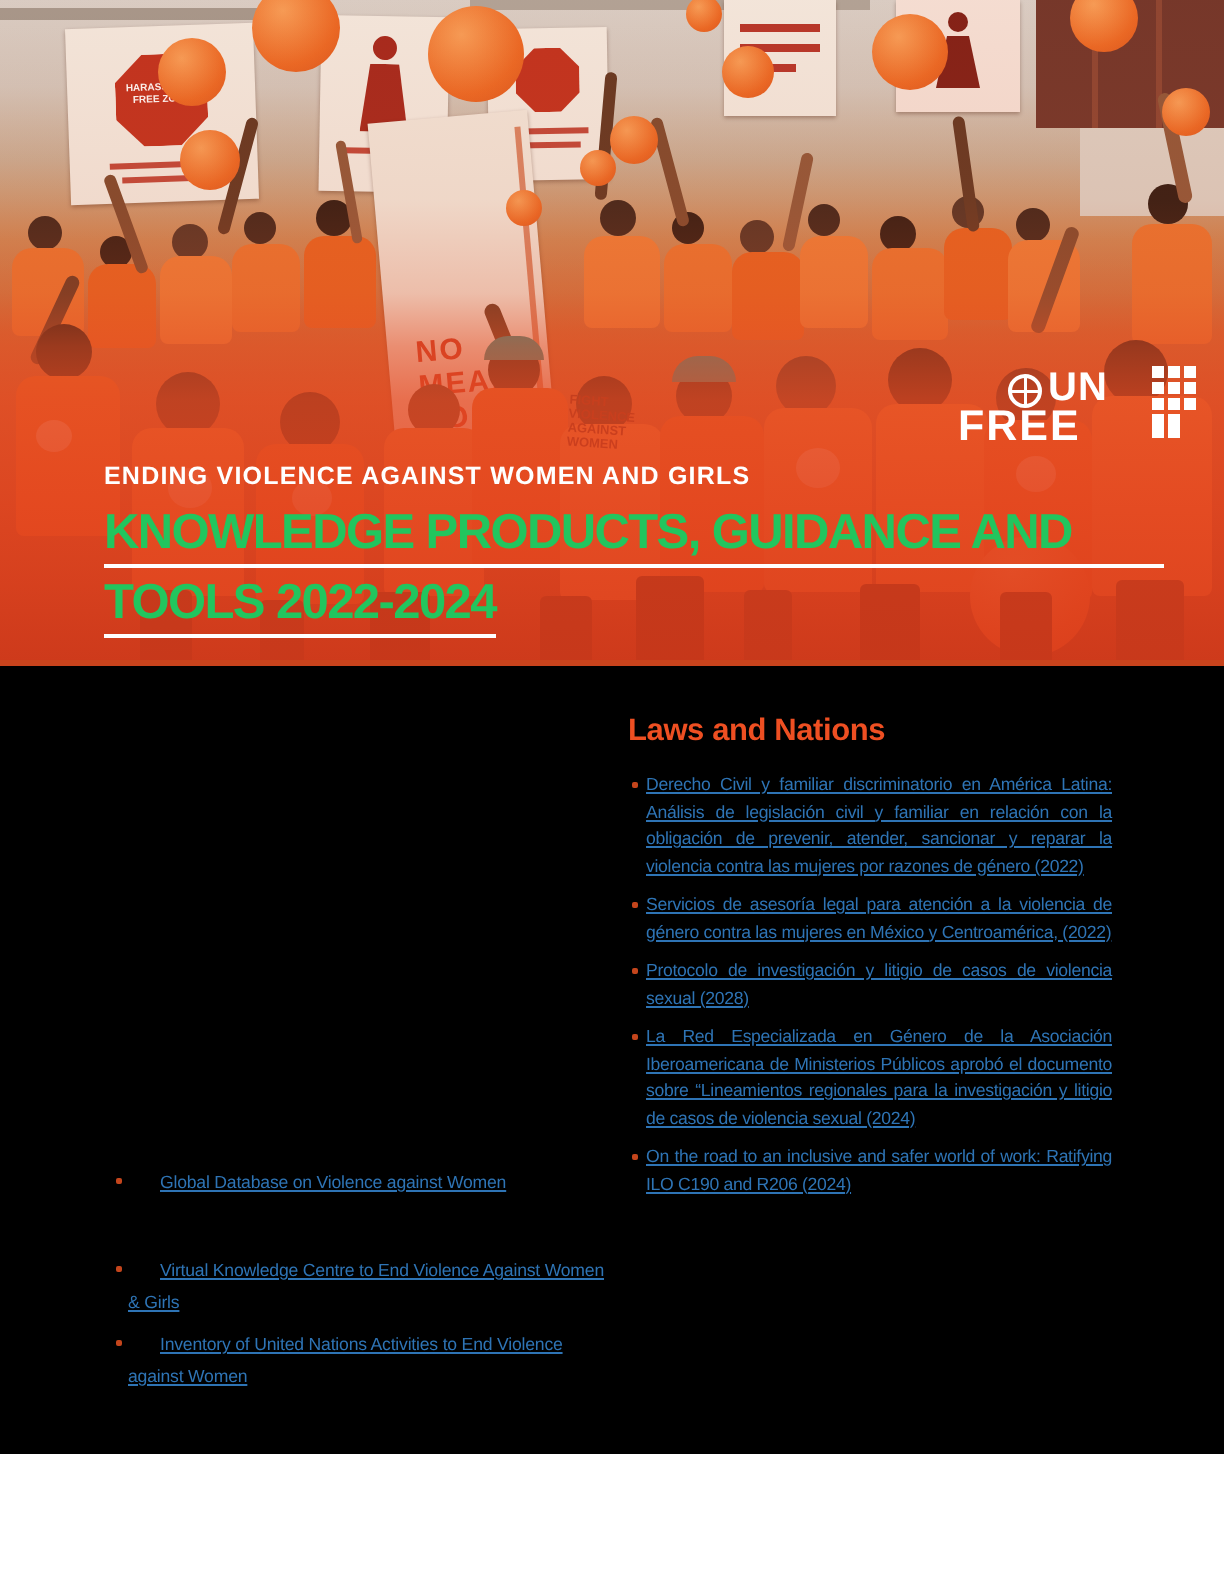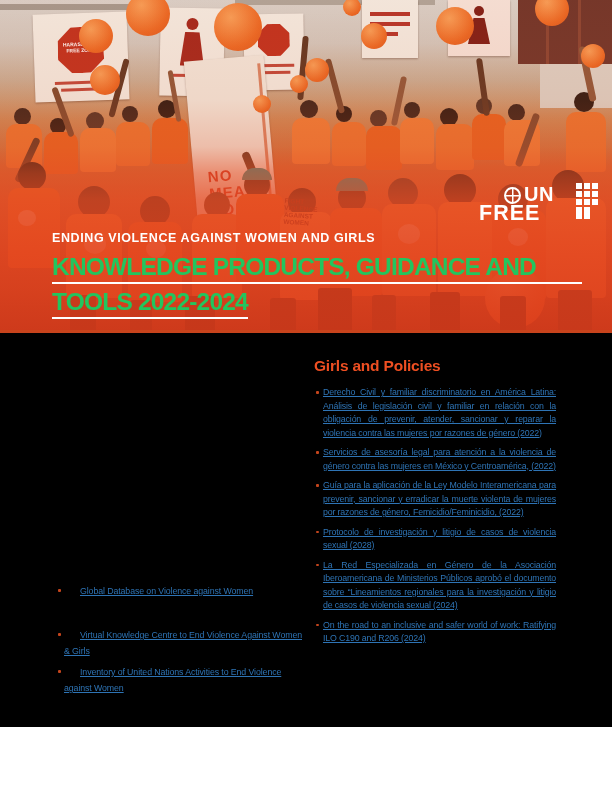--- a/index.html
+++ b/index.html
@@ -250,25 +250,24 @@
       <span class="dot"></span>
       <a class="lnk">Virtual Knowledge Centre to End Violence Against Women &amp; Girls</a>
     </div>
     <div class="gen-item" style="top:664px">
       <span class="dot"></span>
       <a class="lnk">Inventory of United Nations Activities to End Violence against Women</a>
     </div>
   </div>
 
   <section class="laws">
-    <h2>Girls and Policies</h2>
+    <h2>Laws and Nations</h2>
     <ul>
       <li><a class="lnk">Derecho Civil y familiar discriminatorio en América Latina: Análisis de legislación civil y familiar en relación con la obligación de prevenir, atender, sancionar y reparar la violencia contra las mujeres por razones de género (2022)</a></li>
       <li><a class="lnk">Servicios de asesoría legal para atención a la violencia de género contra las mujeres en México y Centroamérica, (2022)</a></li>
-      <li><a class="lnk">Guía para la aplicación de la Ley Modelo Interamericana para prevenir, sancionar y erradicar la muerte violenta de mujeres por razones de género, Femicidio/Feminicidio, (2022)</a></li>
       <li><a class="lnk">Protocolo de investigación y litigio de casos de violencia sexual (2028)</a></li>
       <li><a class="lnk">La Red Especializada en Género de la Asociación Iberoamericana de Ministerios Públicos aprobó el documento sobre “Lineamientos regionales para la investigación y litigio de casos de violencia sexual (2024)</a></li>
       <li><a class="lnk">On the road to an inclusive and safer world of work: Ratifying ILO C190 and R206 (2024)</a></li>
     </ul>
   </section>
 
   <footer class="bottom-strip"></footer>
 </div>
 
 </body></html>

